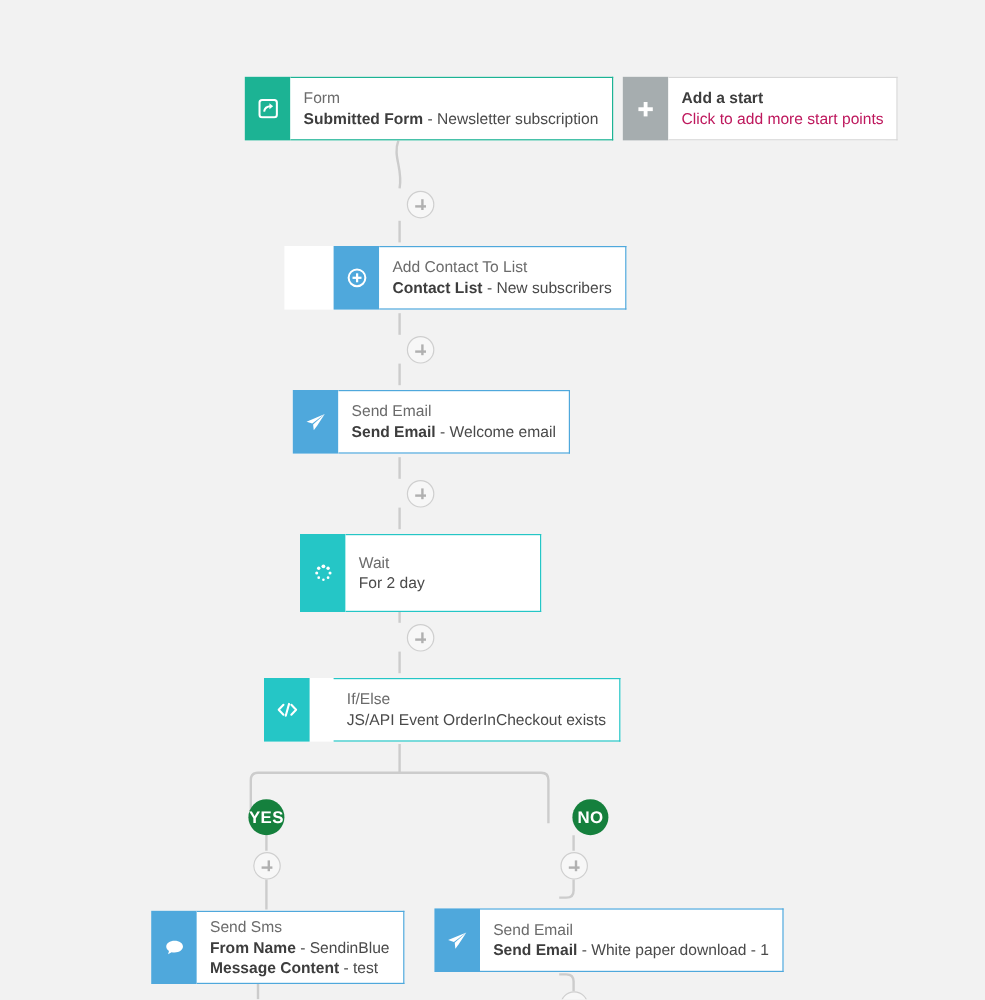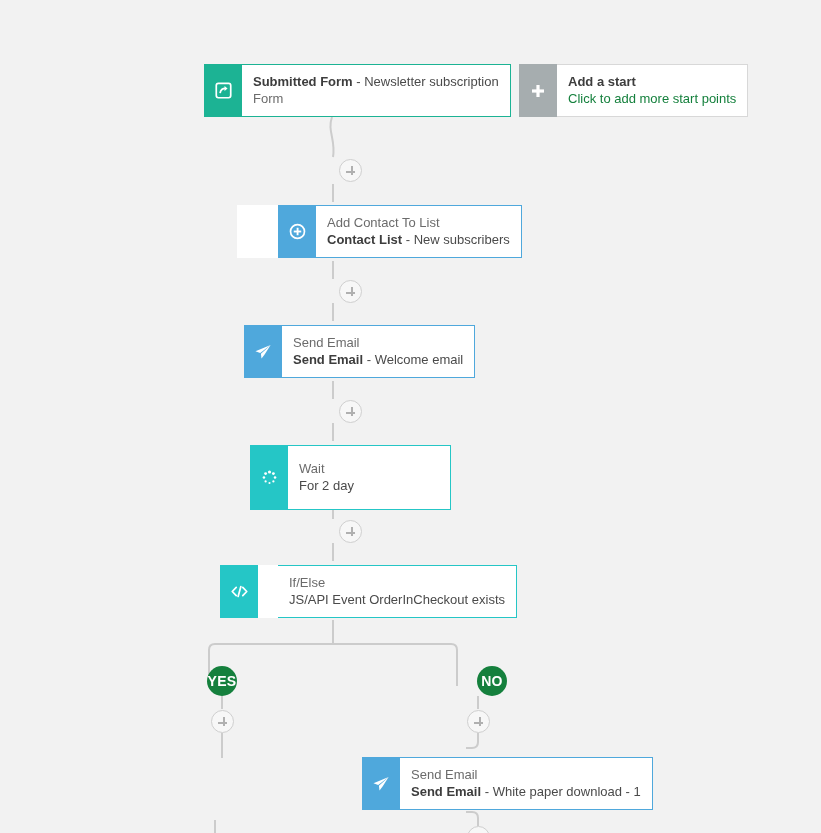--- a/index.html
+++ b/index.html
@@ -59,21 +59,21 @@
   
   .node.green  .accent { background: #1cb394; }
   .node.green  .body   { border-color: #1cb394; border-top-color:#1cb394; }
   .node.blue   .accent { background: #4fa8dc; }
   .node.blue   .body   { border-color: #4fa8dc; }
   .node.cyan   .accent { background: #25c6c6; }
   .node.cyan   .body   { border-color: #25c6c6; }
   .node.gray   .accent { background: #a6adaf; }
   .node.gray   .body   { border-color: #d8d8d8; }
   .node.gray .line.t { color:#3d3d3d; font-weight:bold; }
-  .node.gray .line.s { color:#15803d; }
+  .node.gray .line.s { color:#be185d; }
 
   
   .plus {
     position: absolute;
     width: 23px; height: 23px;
     border-radius: 50%;
     background: #f7f7f7;
     border: 1px solid #cfcfcf;
     z-index: 6;
   }
@@ -136,22 +136,22 @@
 
   <div class="node green" style="left:204px; top:64px; width:293px; height:53px;">
     <div class="accent">
       <svg width="17" height="17" viewBox="0 0 20 20">
         <rect x="1.5" y="1.5" width="17" height="17" rx="2.5" fill="none" stroke="#ffffff" stroke-width="2"></rect>
         <path d="M6 13 C6.6 8.6 9.6 7.6 12.6 7.6" fill="none" stroke="#ffffff" stroke-width="2"></path>
         <path d="M11.2 4.8 L14.8 7.7 L11.2 10.6 Z" fill="#ffffff"></path>
       </svg>
     </div>
     <div class="body">
+      <div class="line t">Form</div>
       <div class="line"><span class="b">Submitted Form</span><span> - Newsletter subscription</span></div>
-      <div class="line t">Form</div>
     </div>
   </div>
 
   <div class="node gray" style="left:519px; top:64px; width:219px; height:53px;">
     <div class="accent">
       <svg width="16" height="16" viewBox="0 0 20 20">
         <rect x="8" y="2.5" width="4" height="15" fill="#ffffff"></rect>
         <rect x="2.5" y="8" width="15" height="4" fill="#ffffff"></rect>
       </svg>
     </div>
@@ -230,20 +230,32 @@
       <div class="line s">JS/API Event OrderInCheckout exists</div>
     </div>
   </div>
 
   <div class="badge" style="left:207px; top:666px;">YES</div>
   <div class="badge" style="left:477px; top:666px;">NO</div>
 
   <div class="plus" style="left:211px; top:710px;"></div>
   <div class="plus" style="left:467px; top:710px;"></div>
 
+  <div class="node blue" style="left:126px; top:759px; width:196px; height:61px;">
+    <div class="accent">
+      <svg width="17" height="17" viewBox="0 0 20 20">
+        <path d="M10 3.4 C14.7 3.4 18.2 5.9 18.2 9.2 C18.2 12.5 14.7 15 10 15 C8.9 15 7.9 14.9 7 14.7 L3.6 16.6 L4.5 13.6 C2.8 12.5 1.8 10.9 1.8 9.2 C1.8 5.9 5.3 3.4 10 3.4 Z" fill="#ffffff"></path>
+      </svg>
+    </div>
+    <div class="body">
+      <div class="line t">Send Sms</div>
+      <div class="line"><span class="b">From Name</span><span> - SendinBlue</span></div>
+      <div class="line"><span class="b">Message Content</span><span> - test</span></div>
+    </div>
+  </div>
 
   <div class="node blue" style="left:362px; top:757px; width:272px; height:53px;">
     <div class="accent">
       <svg width="18" height="18" viewBox="0 0 20 20">
         <path d="M18.5 2.2 L1.6 9.3 L6.9 11.1 L18.5 2.2 Z" fill="#ffffff"></path>
         <path d="M18.5 2.2 L7.7 11.9 L8.3 17.3 L11.4 13.2 L18.5 2.2 Z" fill="#ffffff"></path>
       </svg>
     </div>
     <div class="body">
       <div class="line t">Send Email</div>

